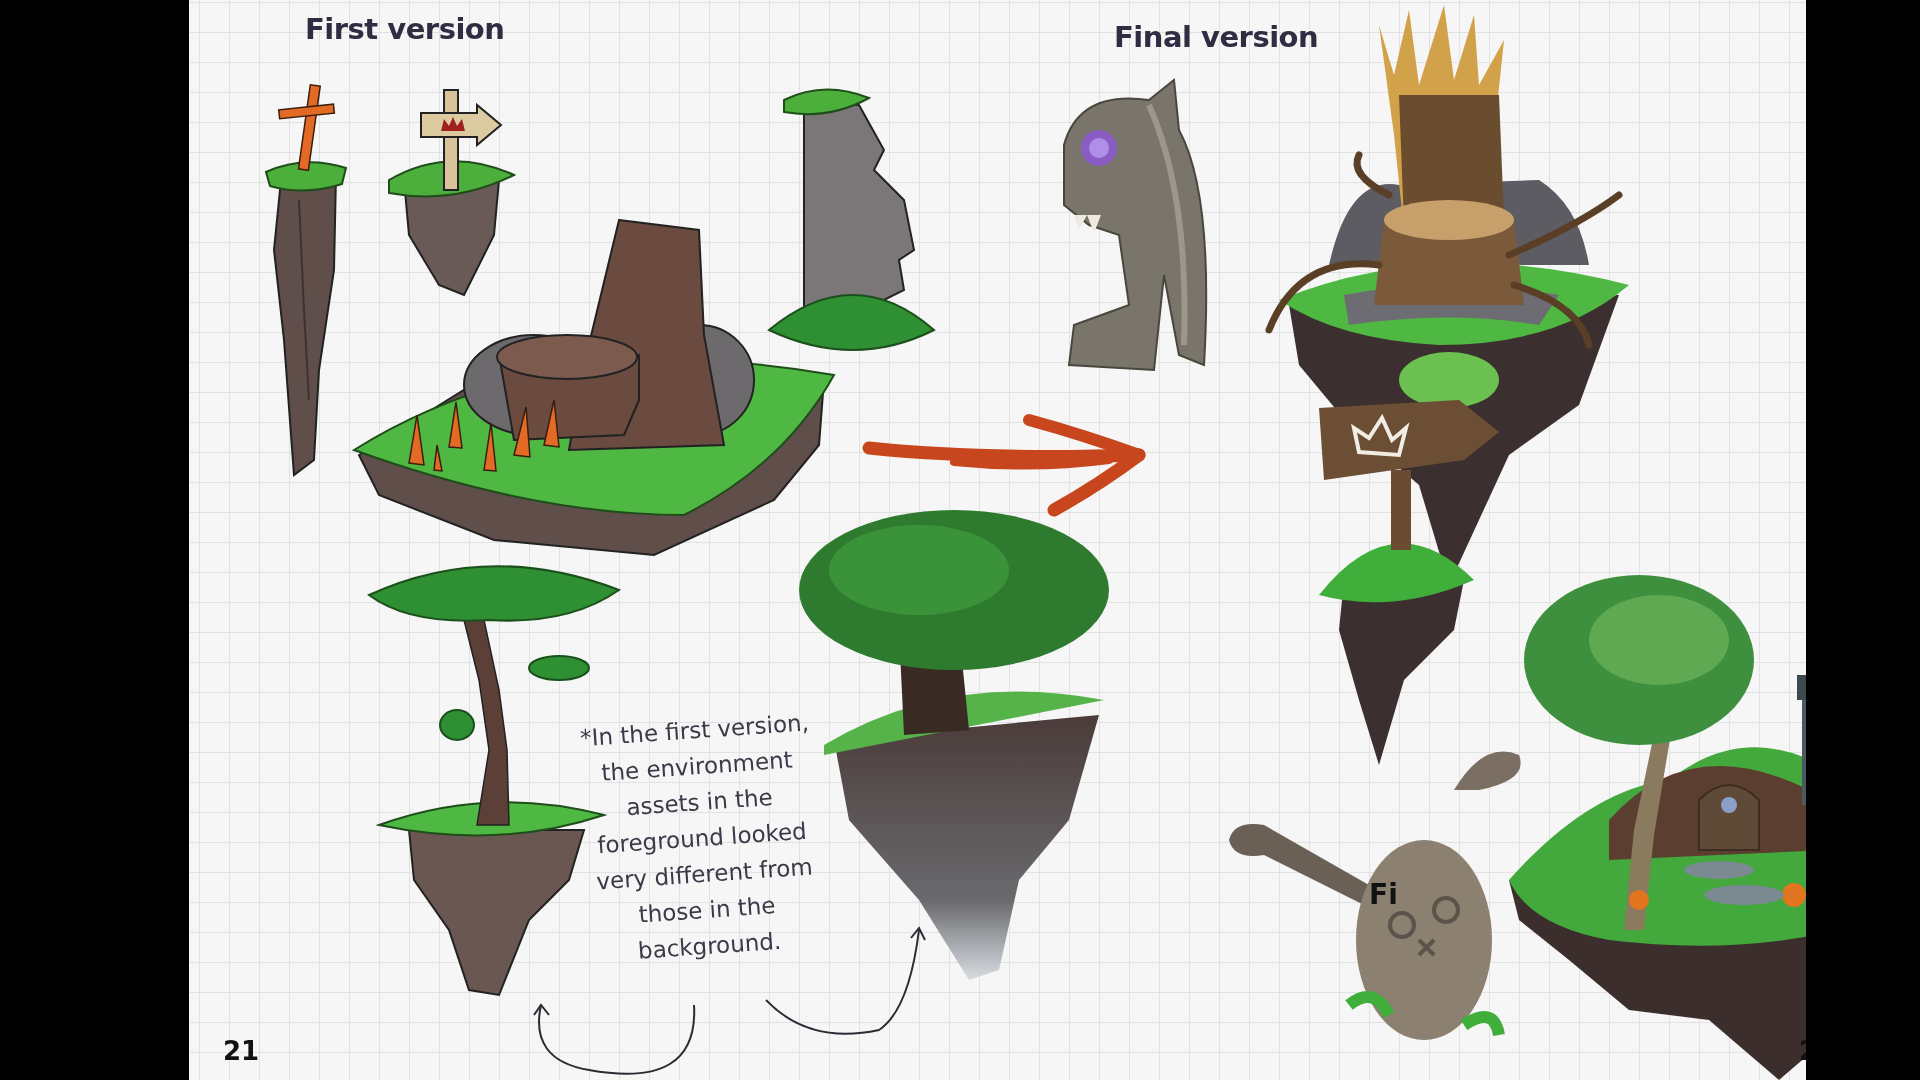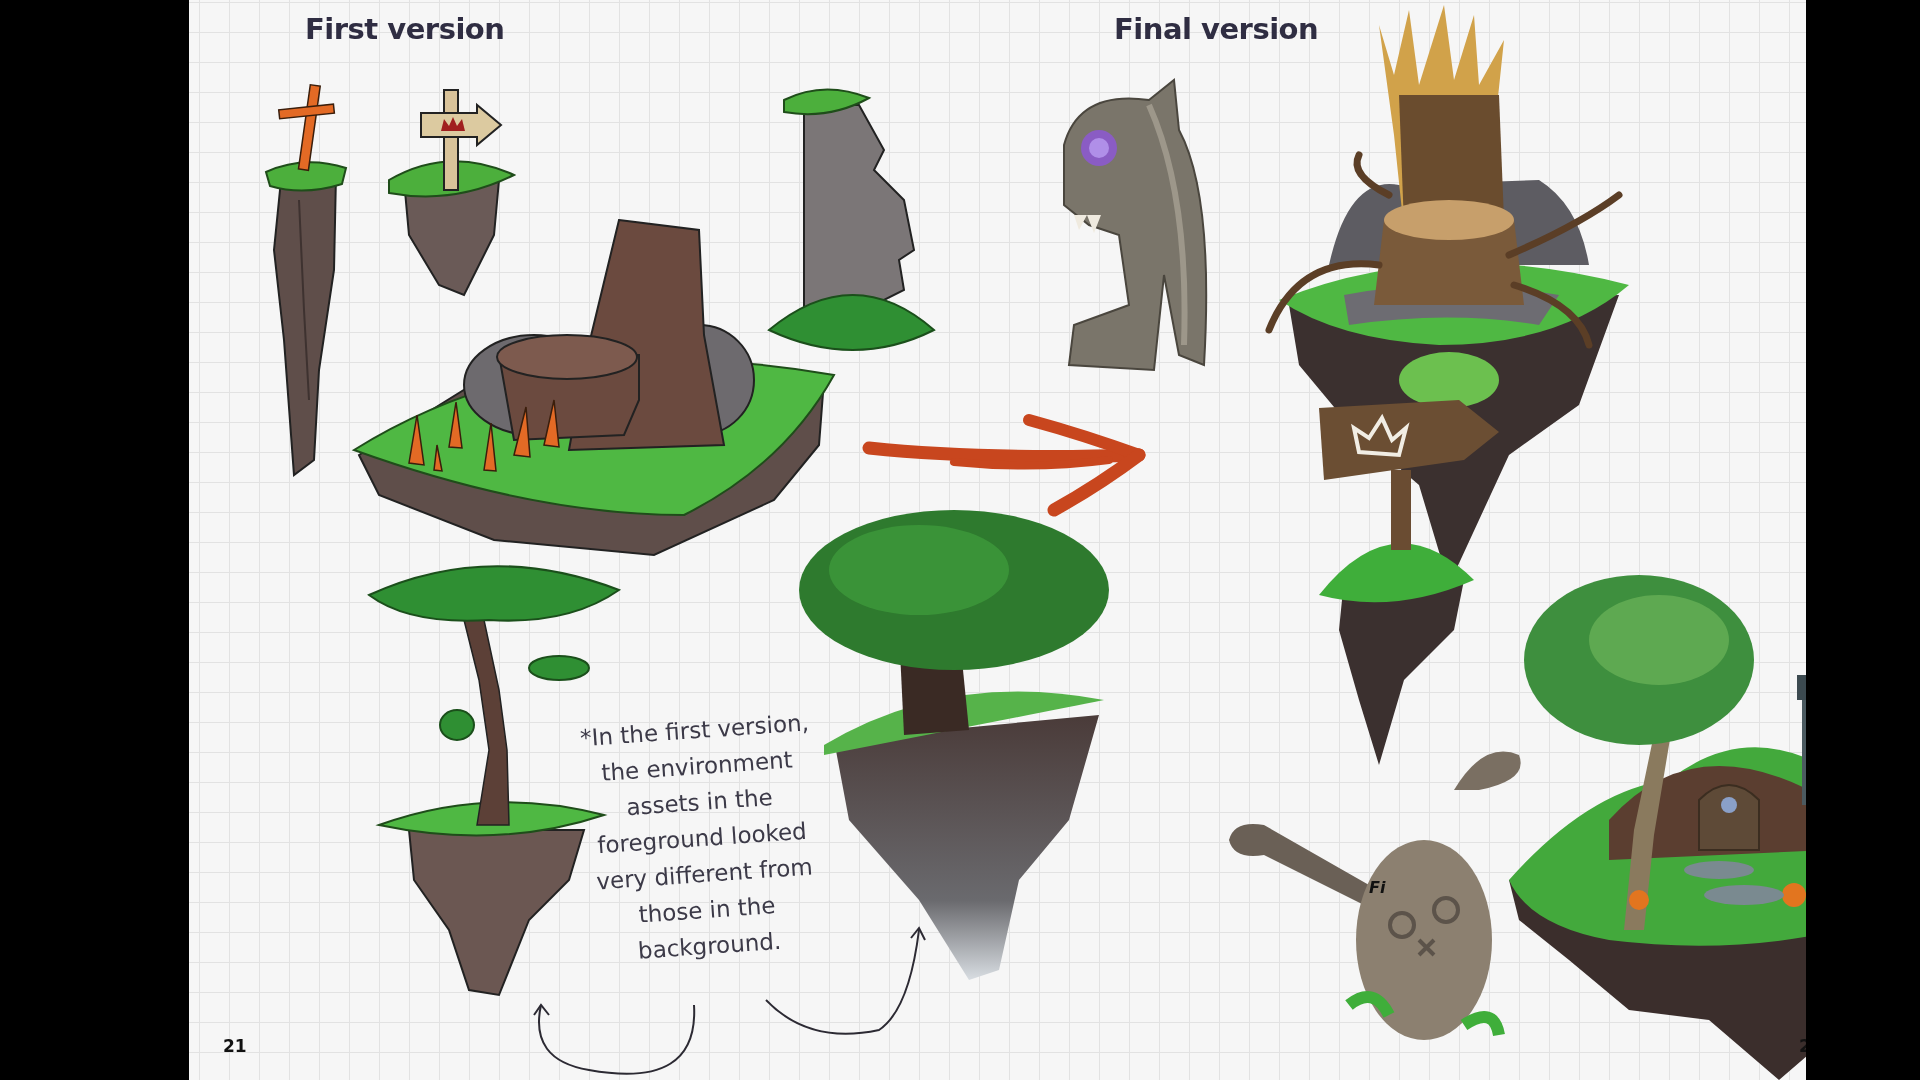--- a/index.html
+++ b/index.html
@@ -16,38 +16,38 @@
     overflow: hidden;
     margin-left: 36px;
   }
   .abs { position: absolute; }
   .heading {
     font-family: "DejaVu Sans", sans-serif; font-weight: bold;
     font-size: 29px; color: #2f2d42; letter-spacing: -0.5px; white-space: nowrap;
   }
   .page-num {
     font-family: "DejaVu Sans", sans-serif; font-weight: bold;
-    font-size: 17px; color: #111; white-space: nowrap;
+    font-size: 26px; color: #111; white-space: nowrap;
   }
   .note {
     font-family: "DejaVu Sans", sans-serif; font-size: 23px; line-height: 36px;
     color: #3c3a48; text-align: center; width: 270px;
     transform: rotate(-4deg); transform-origin: center;
   }
   .note span { display: block; white-space: nowrap; }
-  .fi-label { font-family: "DejaVu Sans", sans-serif; font-weight: bold; font-size: 16px; color: #111; font-style: italic; }
+  .fi-label { font-family: "DejaVu Sans", sans-serif; font-weight: bold; font-size: 28px; color: #111; }
   svg { display: block; overflow: visible; }
 </style>
 </head>
 <body>
 
 <div class="page">
 
   <div class="abs heading" style="left:116px; top:12px;">First version</div>
-  <div class="abs heading" style="left:925px; top:12px;">Final version</div>
+  <div class="abs heading" style="left:925px; top:20px;">Final version</div>
 
   <svg class="abs" style="left:65px; top:80px;" width="100" height="395">
     <path d="M28 90 L20 170 L30 260 L40 395 L60 380 L65 290 L80 190 L82 95 Z" fill="#5f4e4a" stroke="#222" stroke-width="2"></path>
     <path d="M45 120 L50 230 L55 320" stroke="#3e3230" stroke-width="2" fill="none"></path>
     <path d="M12 92 Q50 75 92 88 L88 104 Q50 116 16 106 Z" fill="#4caf3c" stroke="#1f4d1a" stroke-width="2"></path>
     <rect x="50" y="5" width="10" height="85" fill="#e36a25" stroke="#3a1e0c" stroke-width="1.5" transform="rotate(8 55 50)"></rect>
     <rect x="25" y="27" width="55" height="9" fill="#e36a25" stroke="#3a1e0c" stroke-width="1.5" transform="rotate(-6 52 31)"></rect>
   </svg>
 
   <svg class="abs" style="left:200px; top:85px;" width="130" height="215">

